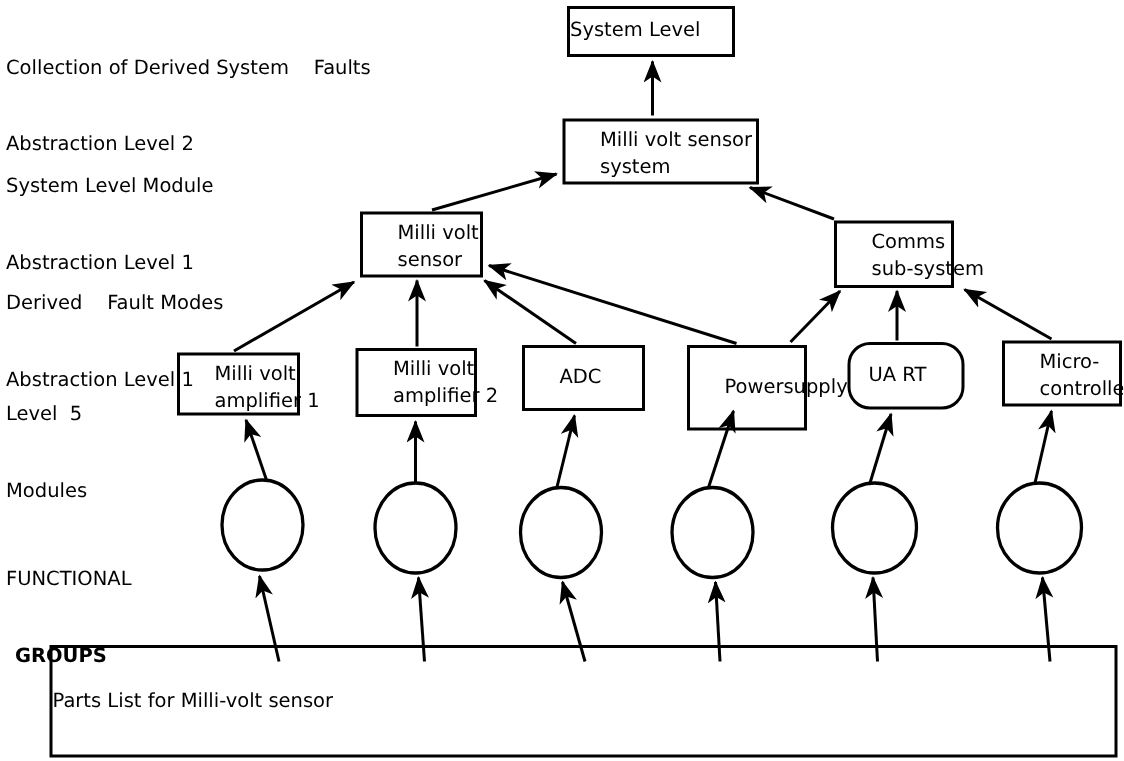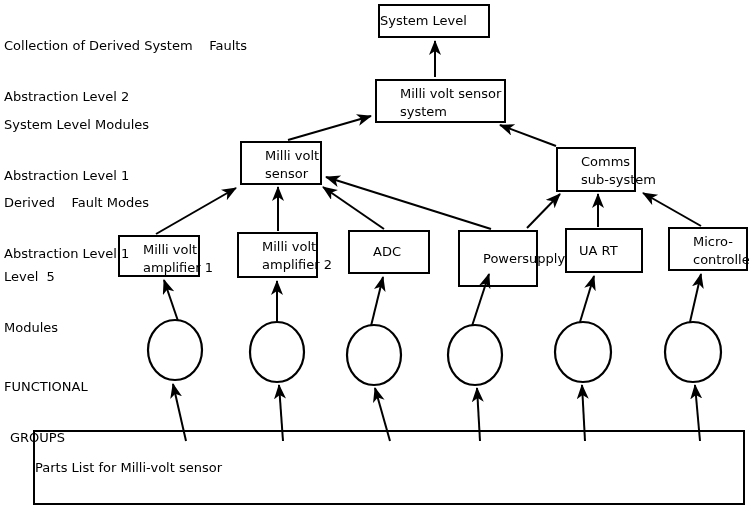--- a/index.html
+++ b/index.html
@@ -14,21 +14,21 @@
     background:transparent; font-size:13px; line-height:18px;
     padding:4px 0 0 23px; white-space:nowrap; overflow:visible;
   }
   .box .ln { display:block; }
   .box.center { display:flex; align-items:center; justify-content:flex-start; padding:0; }
   .box.vcenter { display:flex; flex-direction:column; justify-content:center; padding-top:0; }
   .rowlabel {
     position:absolute; left:4px; font-size:13px; line-height:17px; white-space:pre;
   }
   .rowlabel .ln { display:block; }
-  #lbl-functional .ln2 { margin-left:6px; }
+  #lbl-functional .ln2 { margin-left:6px;font-weight:bold; }
   #b-parts { border-width:2.5px; font-size:13px; }
 </style>
 </head>
 <body>
 
 <div id="canvas">
 
   <svg id="wires" width="749" height="507" viewBox="0 0 749 507">
     <defs>
       <marker id="ah" markerUnits="userSpaceOnUse" markerWidth="18" markerHeight="14" refX="14" refY="6" orient="auto">
@@ -73,21 +73,21 @@
       <ellipse cx="583" cy="352" rx="28" ry="30"></ellipse>
       <ellipse cx="693" cy="352" rx="28" ry="30"></ellipse>
     </g>
   </svg>
 
   <div class="rowlabel" style="top:3px;">
     <span class="ln">Collection of Derived System    Faults</span>
     <span class="ln">Abstraction Level 2</span>
   </div>
   <div class="rowlabel" style="top:82px;">
-    <span class="ln">System Level Modules</span>
+    <span class="ln">System Level Module</span>
     <span class="ln">Abstraction Level 1</span>
   </div>
   <div class="rowlabel" style="top:160px;">
     <span class="ln">Derived    Fault Modes</span>
     <span class="ln">Abstraction Level 1</span>
   </div>
   <div class="rowlabel" style="top:234px;">
     <span class="ln">Level  5</span>
     <span class="ln">Modules</span>
   </div>
@@ -126,21 +126,21 @@
   </div>
 
   <div class="box vcenter" style="left:348px; top:230px; width:82px; height:44px;">
     <span>ADC</span>
   </div>
 
   <div class="box vcenter" style="left:458px; top:230px; width:80px; height:57px;">
     <span>Powersupply</span>
   </div>
 
-  <div class="box vcenter" style="left:565px; top:228px; width:78px; height:45px; padding-left:12px;">
+  <div class="box vcenter" style="left:565px; top:228px; width:78px; height:45px; padding-left:12px;border-radius:15px;">
     <span>UA RT</span>
   </div>
 
   <div class="box" style="left:668px; top:227px; width:80px; height:44px;">
     <span class="ln">Micro-</span>
     <span class="ln">controller</span>
   </div>
 
   <div class="box center" id="b-parts" style="left:33px; top:430px; width:712px; height:75px;">
     <span>Parts List for Milli-volt sensor</span>

